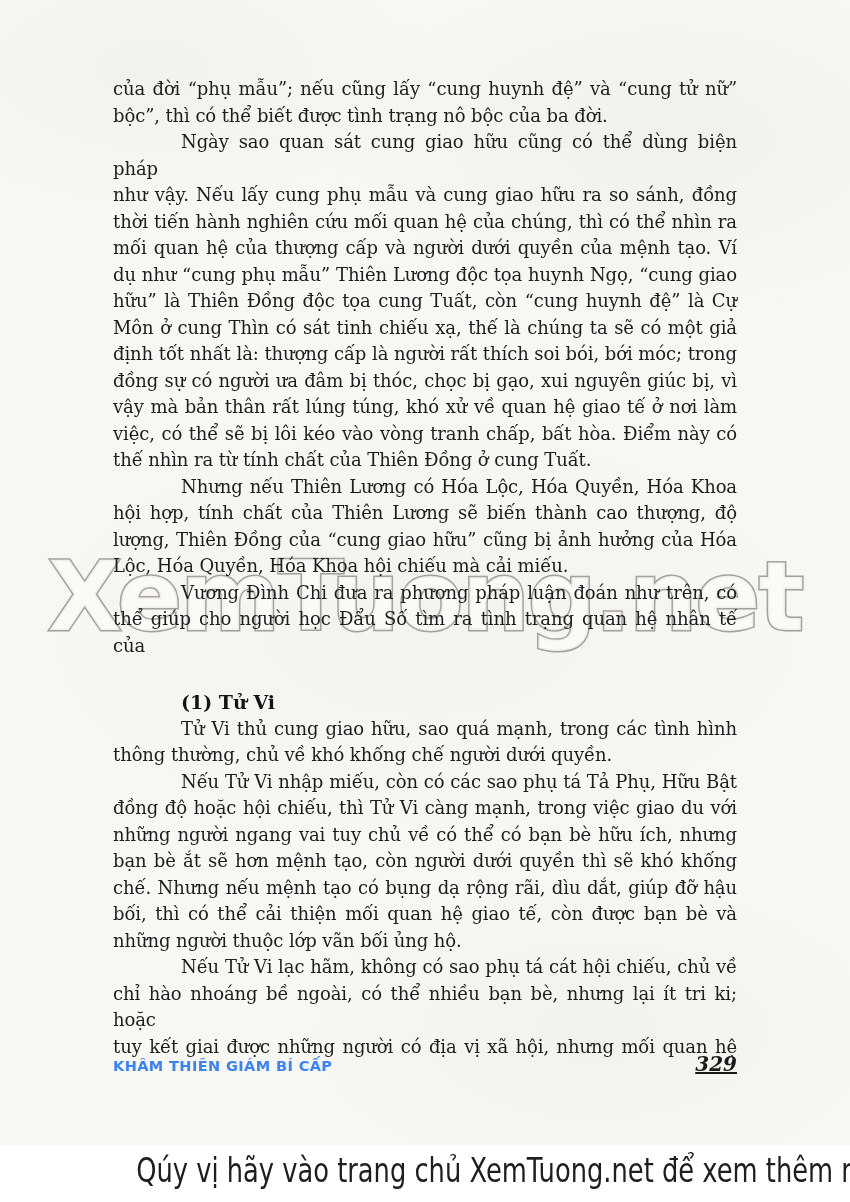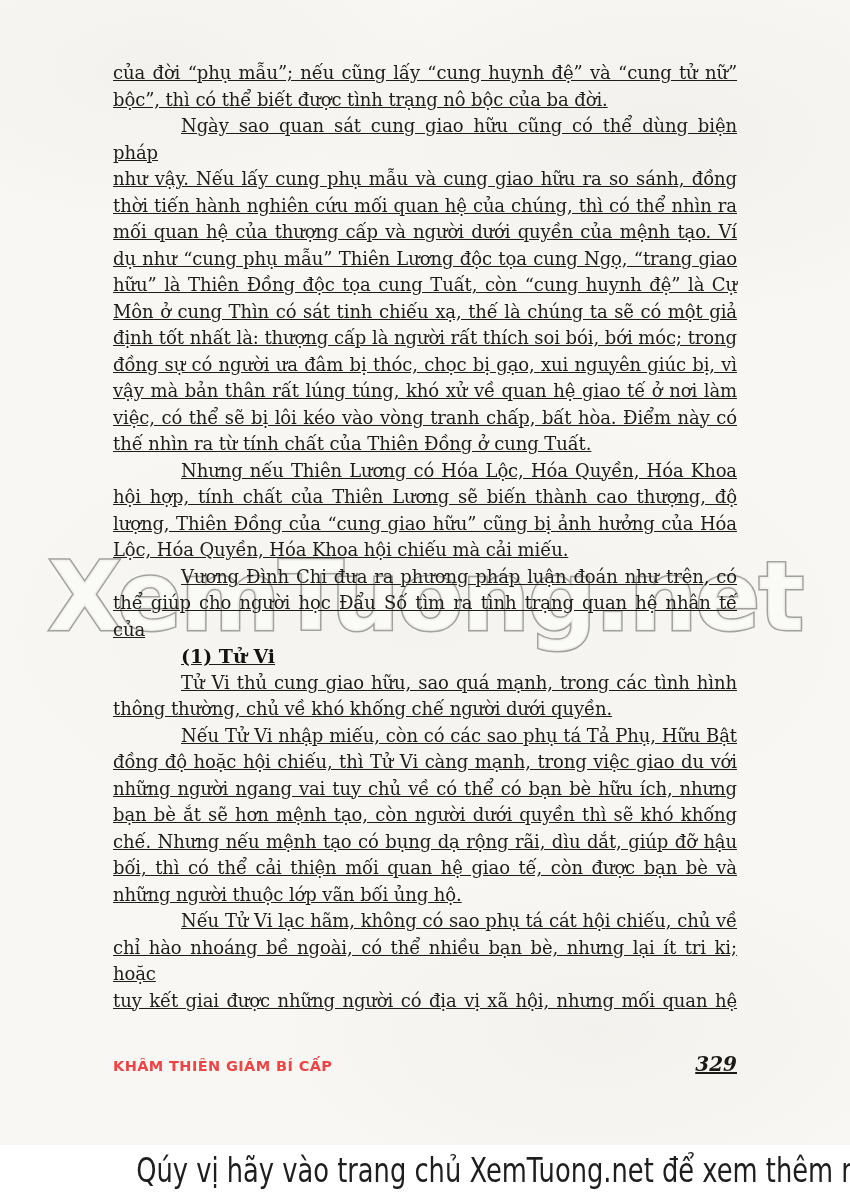--- a/index.html
+++ b/index.html
@@ -22,40 +22,40 @@
   .watermark {
     position:absolute; top:549px; left:50%; transform:translateX(-50%);
     z-index:1; white-space:nowrap;
     font-family:"DejaVu Sans","Liberation Sans",sans-serif;
     font-weight:bold; font-size:96px; line-height:1; letter-spacing:-2px;
     color:rgba(251,250,247,0.88);
     -webkit-text-stroke:3px rgba(148,146,142,0.85);
     paint-order:stroke fill;
   }
   .content {
-    position:absolute; z-index:2; left:113px; top:60px; width:624px;
-    color:#1f1d1b; font-size:18px;text-decoration:underline;
+    position:absolute; z-index:2; left:113px; top:76px; width:624px;
+    color:#1f1d1b; font-size:18px;
   }
   .line {
     line-height:26.5px; text-align:justify; text-align-last:justify;
     letter-spacing:-0.1px;
   }
   .line.indent { text-indent:68px; }
   .line.para-end { text-align-last:left; }
   .heading {
     font-weight:bold; font-size:19px; line-height:26.5px;
-    padding-left:68px; color:#161412;
+    margin-top:30px; padding-left:68px; color:#161412;
   }
   .footer {
     position:absolute; z-index:2; left:113px; right:113px; top:1052px;
     display:flex; justify-content:space-between; align-items:baseline;
   }
   .book-title {
     font-family:"DejaVu Sans","Liberation Sans",sans-serif;
-    font-weight:bold; font-size:14.5px; letter-spacing:0.4px; color:#ef4444;
+    font-weight:bold; font-size:14.5px; letter-spacing:0.4px; color:#3b82f6;
   }
   .page-number {
     font-family:"DejaVu Serif","Liberation Serif",serif;
     font-weight:bold; font-style:italic; font-size:20px; color:#1c1a18;text-decoration:underline;
   }
   .bottom-banner {
     position:absolute; left:0; top:1145px; width:850px; height:57px;
     background:#ffffff; text-align:center;
   }
   .banner-text {
@@ -73,21 +73,21 @@
 
   <div class="watermark">XemTuong.net</div>
 
   <div class="content">
       <div class="line">của đời “phụ mẫu”; nếu cũng lấy “cung huynh đệ” và “cung tử nữ”</div>
       <div class="line para-end">bộc”, thì có thể biết được tình trạng nô bộc của ba đời.</div>
       <div class="line indent">Ngày sao quan sát cung giao hữu cũng có thể dùng biện pháp</div>
       <div class="line">như vậy. Nếu lấy cung phụ mẫu và cung giao hữu ra so sánh, đồng</div>
       <div class="line">thời tiến hành nghiên cứu mối quan hệ của chúng, thì có thể nhìn ra</div>
       <div class="line">mối quan hệ của thượng cấp và người dưới quyền của mệnh tạo. Ví</div>
-      <div class="line">dụ như “cung phụ mẫu” Thiên Lương độc tọa cung Ngọ, “trang giao</div>
+      <div class="line">dụ như “cung phụ mẫu” Thiên Lương độc tọa huynh Ngọ, “cung giao</div>
       <div class="line">hữu” là Thiên Đồng độc tọa cung Tuất, còn “cung huynh đệ” là Cự</div>
       <div class="line">Môn ở cung Thìn có sát tinh chiếu xạ, thế là chúng ta sẽ có một giả</div>
       <div class="line">định tốt nhất là: thượng cấp là người rất thích soi bói, bới móc; trong</div>
       <div class="line">đồng sự có người ưa đâm bị thóc, chọc bị gạo, xui nguyên giúc bị, vì</div>
       <div class="line">vậy mà bản thân rất lúng túng, khó xử về quan hệ giao tế ở nơi làm</div>
       <div class="line">việc, có thể sẽ bị lôi kéo vào vòng tranh chấp, bất hòa. Điểm này có</div>
       <div class="line para-end">thế nhìn ra từ tính chất của Thiên Đồng ở cung Tuất.</div>
       <div class="line indent">Nhưng nếu Thiên Lương có Hóa Lộc, Hóa Quyền, Hóa Khoa</div>
       <div class="line">hội hợp, tính chất của Thiên Lương sẽ biến thành cao thượng, độ</div>
       <div class="line">lượng, Thiên Đồng của “cung giao hữu” cũng bị ảnh hưởng của Hóa</div>

